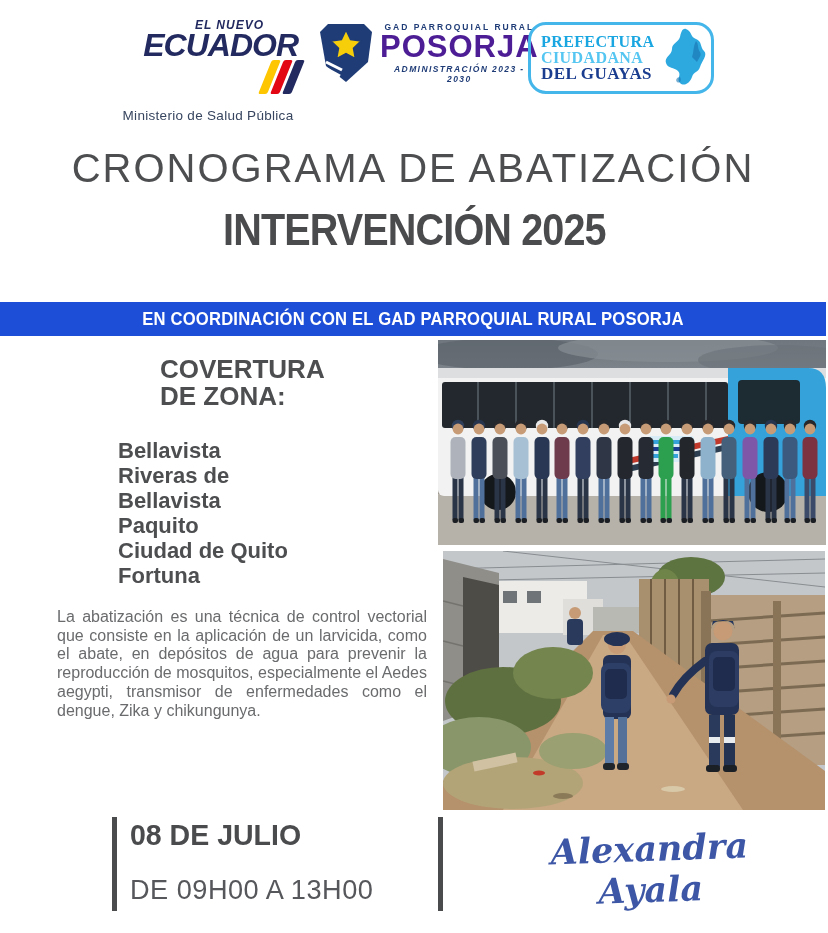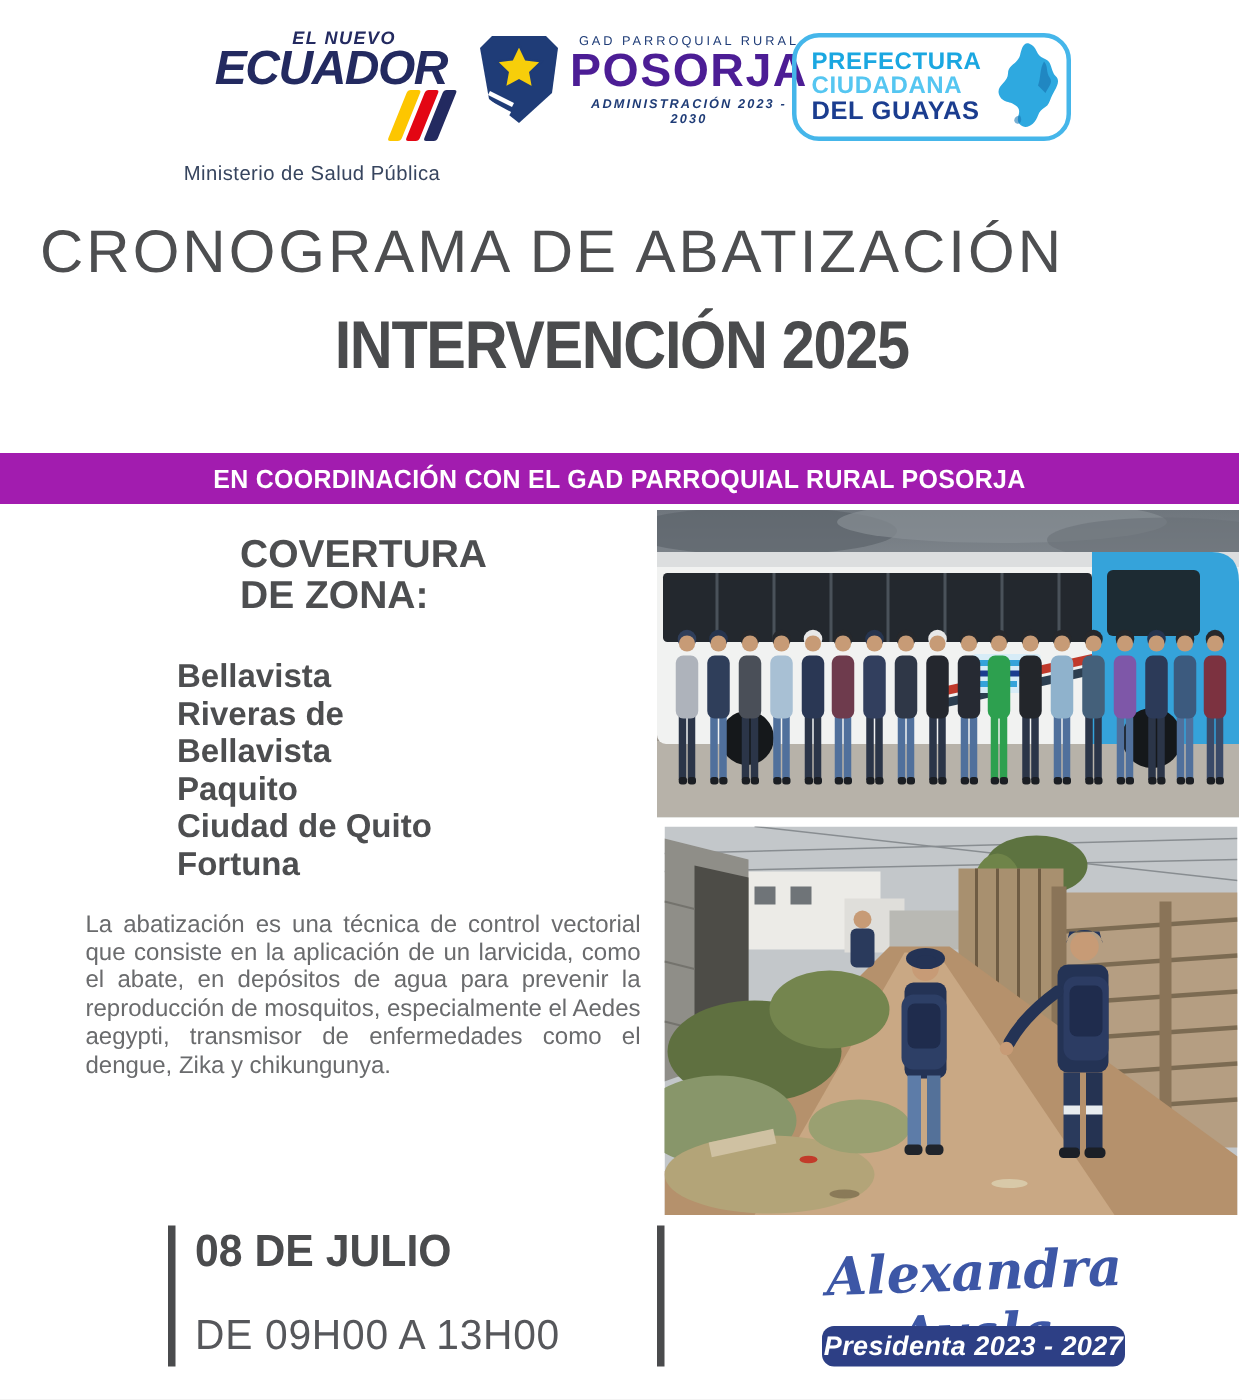--- a/index.html
+++ b/index.html
@@ -13,41 +13,41 @@
               padding-right:34px;line-height:10px;}
   .ec-row{display:flex;justify-content:flex-end;align-items:flex-end;flex-direction:column;}
   .ec-word{font-size:32px;font-weight:bold;font-style:italic;color:#232a60;letter-spacing:-1px;line-height:30px;}
   .ec-stripes{display:flex;margin-left:4px;}
   .ec-stripe{width:9px;height:34px;margin-left:3px;transform:skewX(-22deg);border-radius:2px;}
   .ec-ministerio{margin-top:14px;font-size:13.5px;color:#37455f;letter-spacing:.3px;text-align:center;}
 
   .logo-posorja{left:318px;top:22px;width:195px;display:flex;align-items:center;}
   .pos-shield{width:56px;height:62px;flex:0 0 auto;}
   .pos-text{margin-left:6px;text-align:center;}
-  .pos-small{font-size:8.5px;font-weight:normal;color:#1f3c77;letter-spacing:2px;}
+  .pos-small{font-size:8.5px;font-weight:bold;color:#1f3c77;letter-spacing:2px;}
   .pos-name{font-size:31px;font-weight:bold;color:#4c1d95;letter-spacing:1px;line-height:30px;}
   .pos-admin{font-size:8.5px;font-weight:bold;font-style:italic;color:#1f3c77;letter-spacing:1.4px;margin-top:2px;}
 
   .logo-prefectura{left:528px;top:22px;width:186px;height:72px;border:3px solid #45b6ea;border-radius:18px;
                    display:flex;align-items:center;padding:0 6px;box-sizing:border-box;}
-  .pref-lines{line-height:16px;margin-left:4px;}
+  .pref-lines{line-height:16px;margin-left:4px;font-family:Liberation Serif, serif;}
   .pref-l1{font-size:16px;font-weight:bold;color:#1aa7e1;letter-spacing:.4px;}
   .pref-l2{font-size:16px;font-weight:bold;color:#55c6f1;letter-spacing:.4px;}
   .pref-l3{font-size:17px;font-weight:bold;color:#1b3d8f;letter-spacing:.4px;}
   .pref-map{width:52px;height:62px;margin-left:2px;flex:0 0 auto;}
 
   
   .title{left:0;top:146px;width:736px;text-align:center;font-size:40px;color:#4d4e50;
-         letter-spacing:2px;font-weight:400;}
+         letter-spacing:2px;font-weight:400;padding-left:45px;}
   .subtitle{left:0;top:204px;width:828px;text-align:center;}
   .subtitle span{display:inline-block;font-size:45px;font-weight:800;color:#4a4b4d;
                  letter-spacing:-1px;transform:scaleX(.88);transform-origin:center;}
 
   
-  .banner{left:0;top:302px;width:826px;height:34px;background:#a21caf;display:flex;
+  .banner{left:0;top:302px;width:826px;height:34px;background:#1d4ed8;display:flex;
           align-items:center;justify-content:center;}
   .banner span{color:#ffffff;font-weight:bold;font-size:17.5px;letter-spacing:.2px;
                transform:scaleX(.95);white-space:nowrap;}
 
   
   .cov-head{left:112px;top:356px;font-size:26px;font-weight:800;color:#4d4e50;line-height:27px;margin-left:48px;}
   .cov-list{left:118px;top:438px;width:185px;font-size:22px;font-weight:800;color:#4d4e50;
             line-height:25px;list-style:none;margin:0;padding:0;}
   .paragraph{left:57px;top:608px;width:370px;font-size:16px;color:#6a6b6d;line-height:18.7px;
              text-align:justify;}
@@ -417,17 +417,14 @@
   <div class="abs vbar left"></div>
   <div class="abs date">
     <span>08 DE JULIO</span>
   </div>
   <div class="abs time">
     <span>DE 09H00 A 13H00</span>
   </div>
   <div class="abs vbar right"></div>
 
   <div class="abs signature">Alexandra Ayala</div>
-  <div class="abs sig-pill">
-    <span>Presidenta 2023 - 2027</span>
-  </div>
 
 </div>
 
 </body></html>

